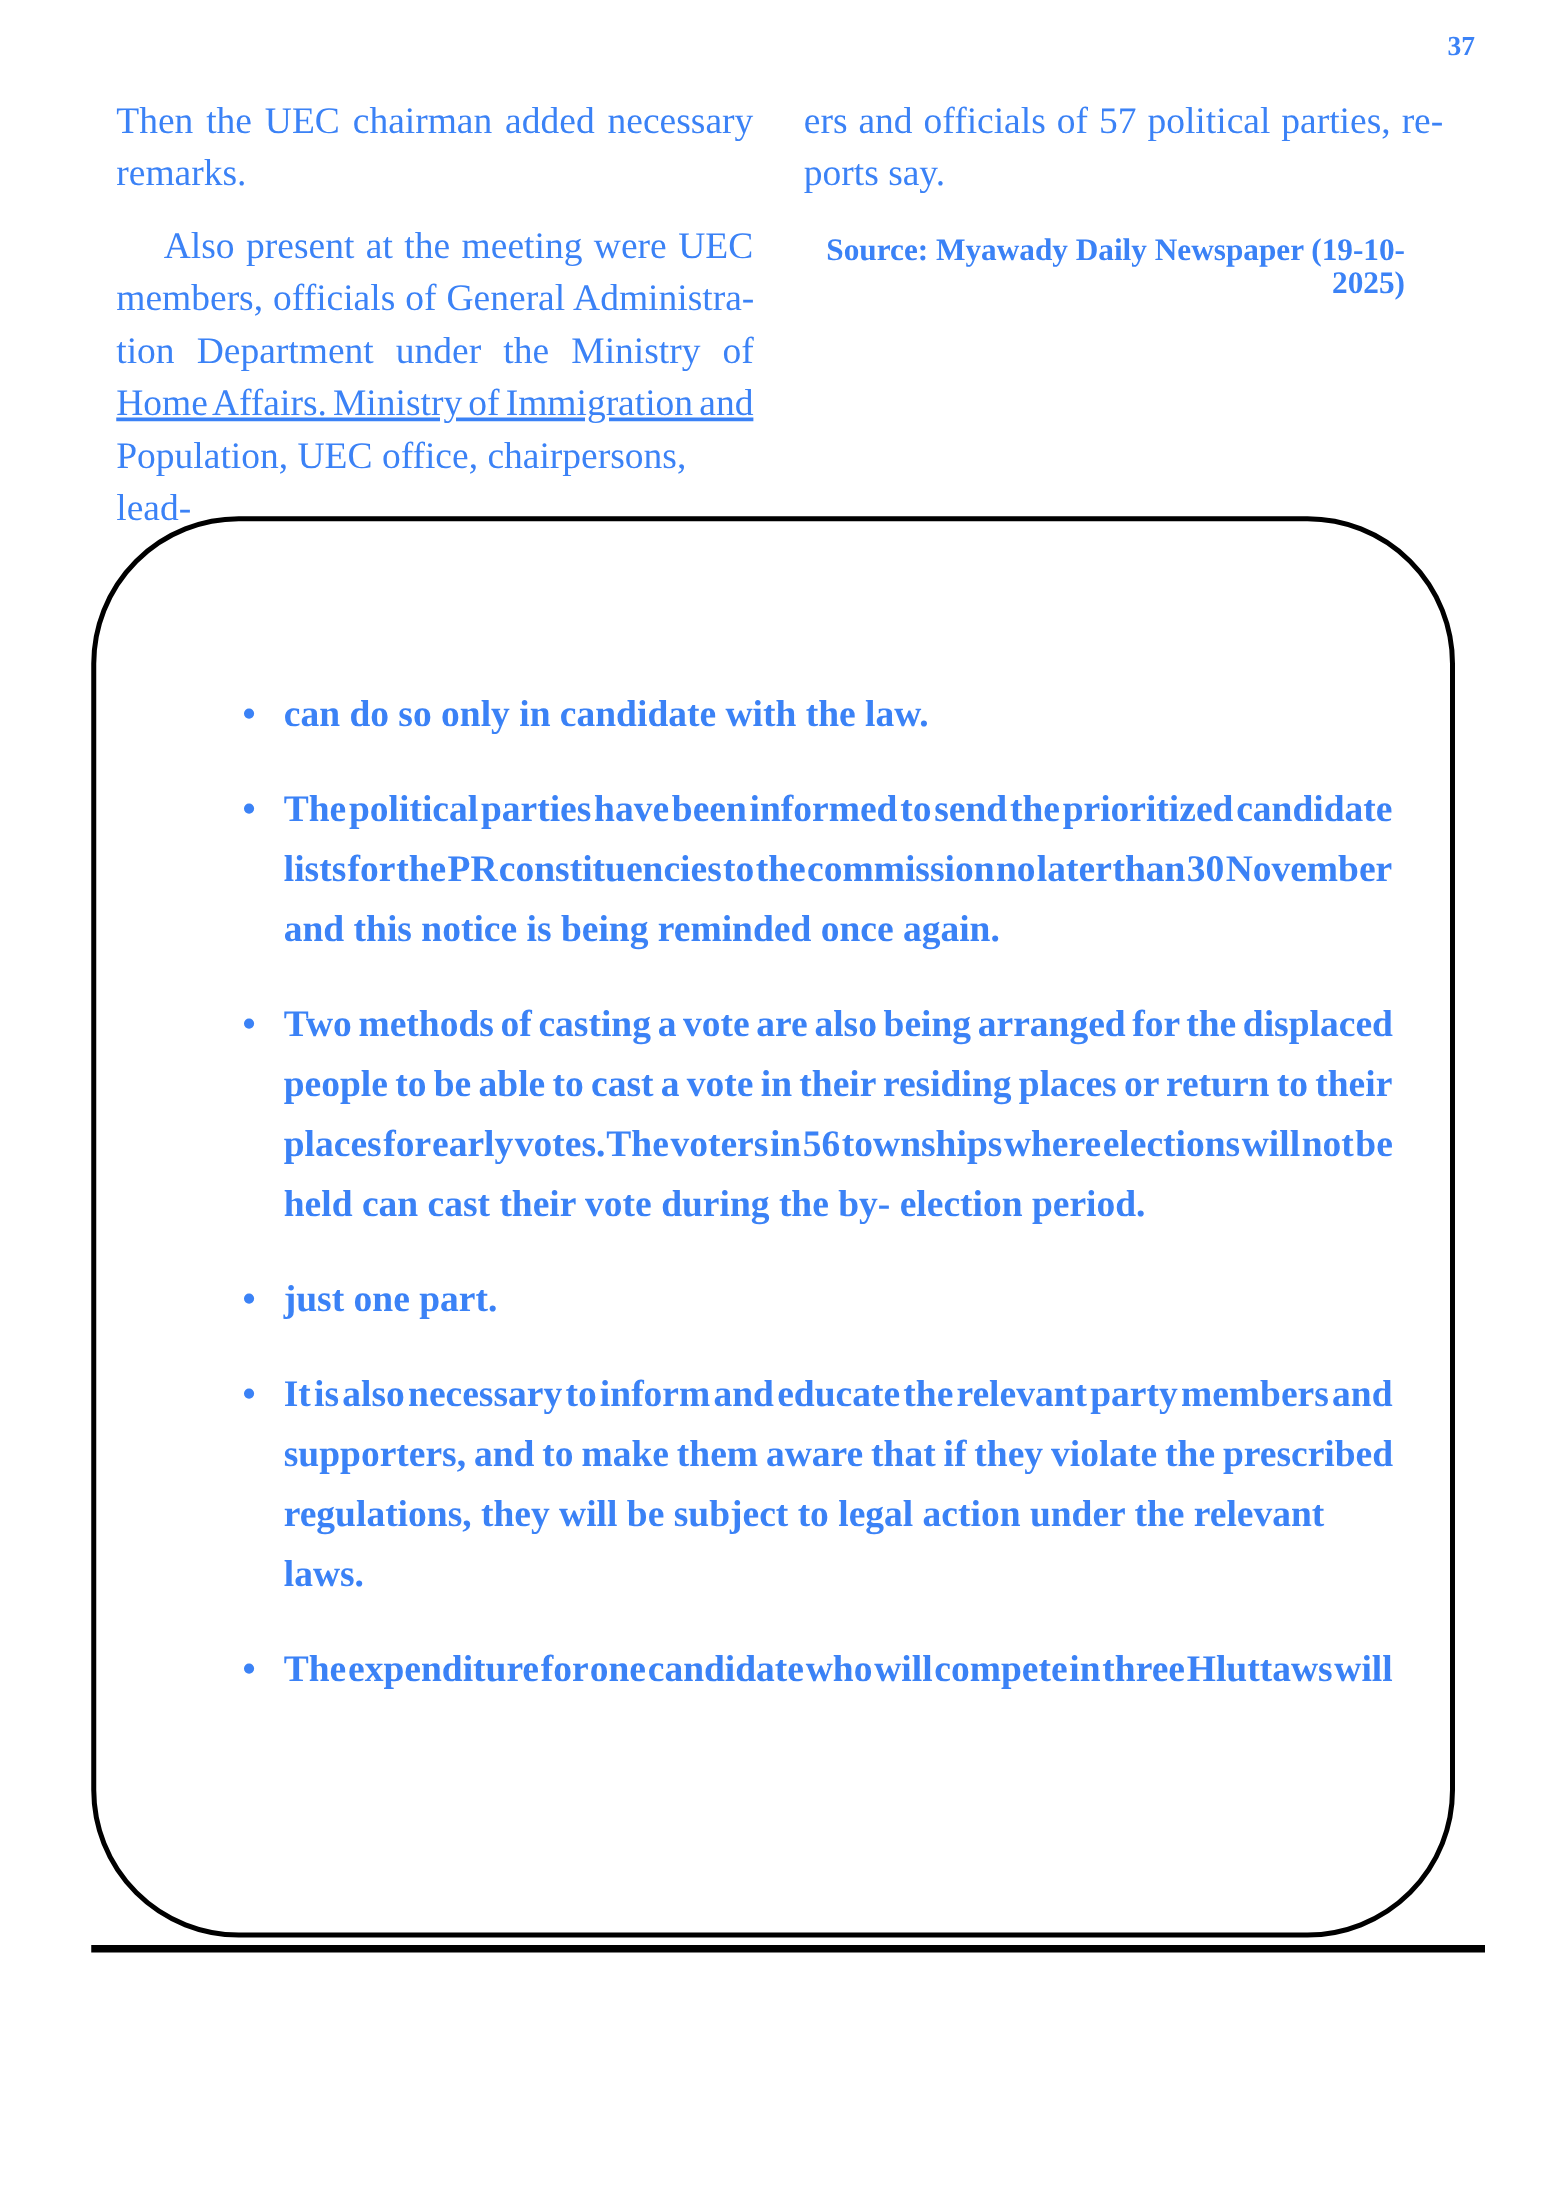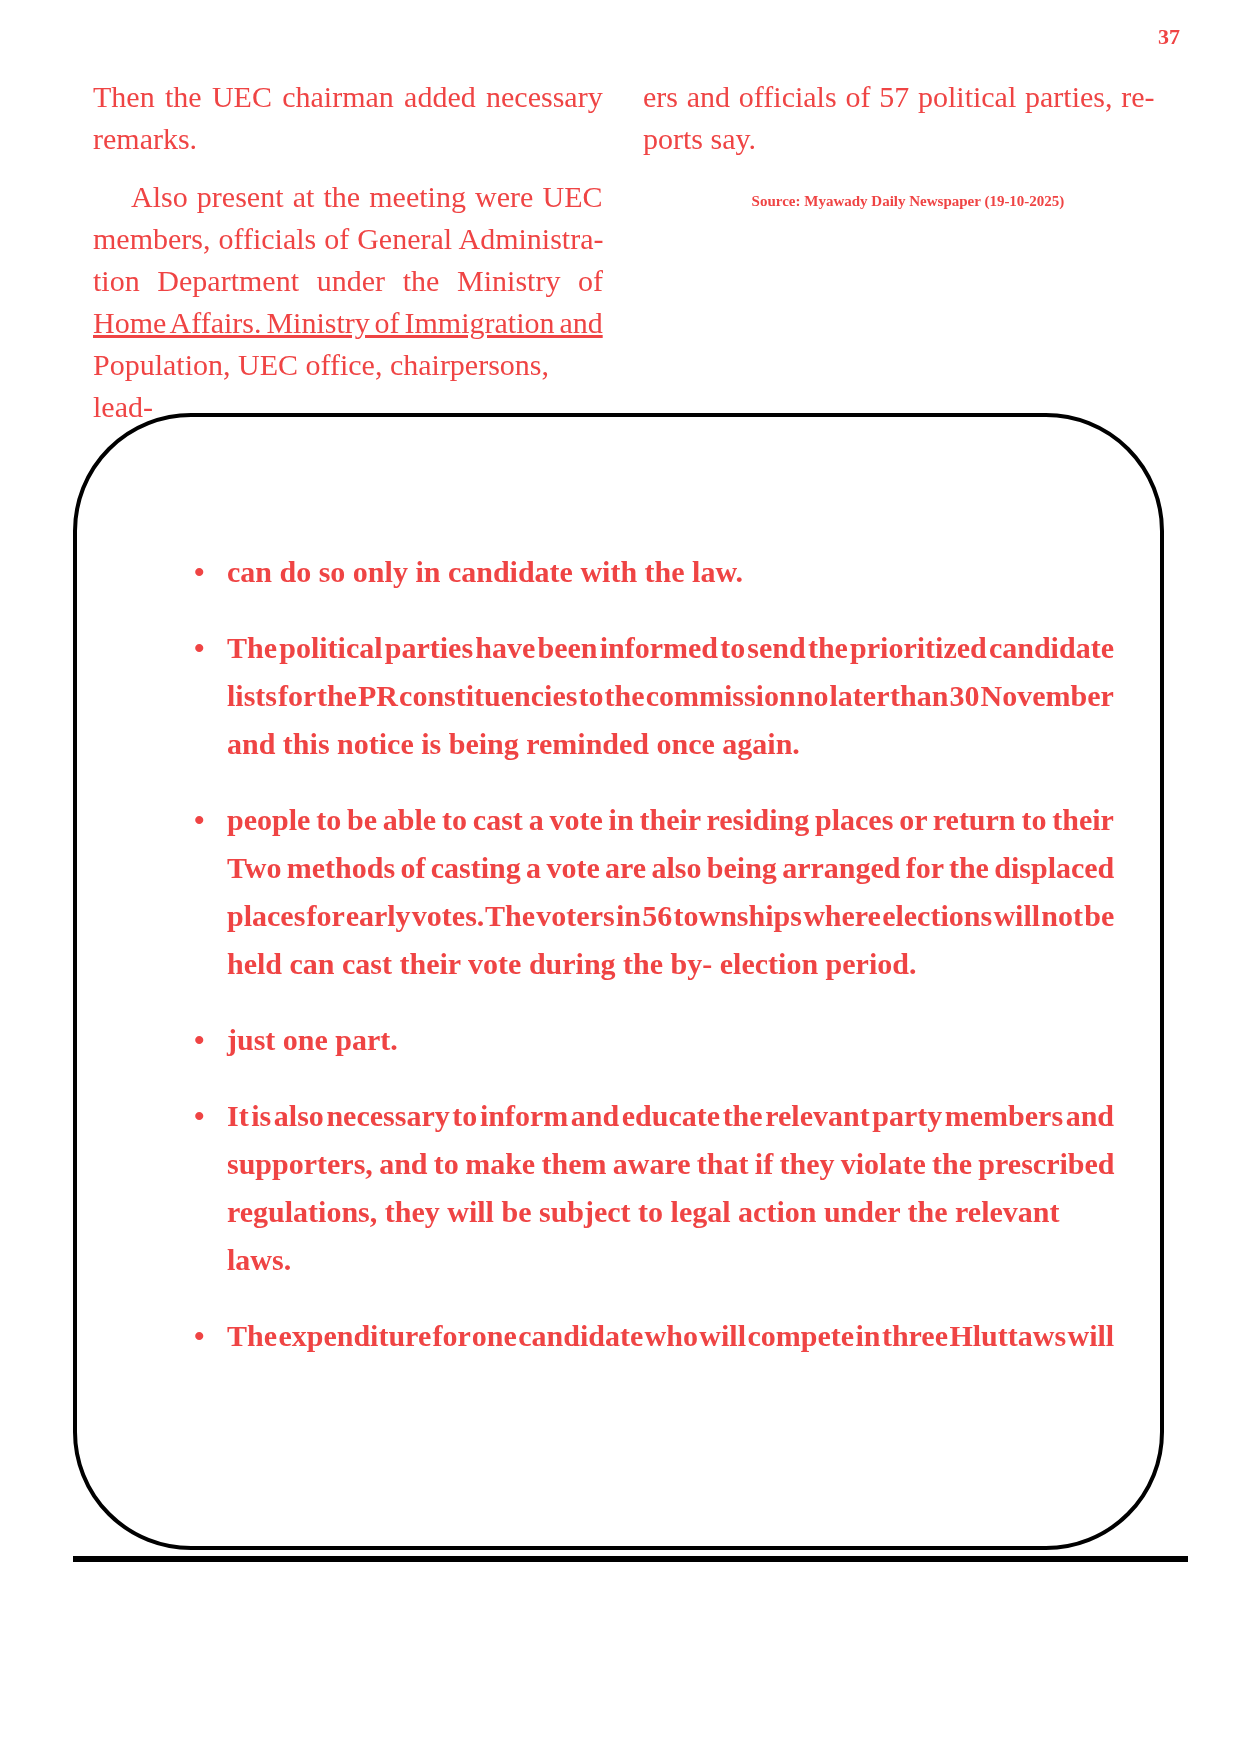--- a/index.html
+++ b/index.html
@@ -1,21 +1,21 @@
 <!DOCTYPE html>
 <html><head>
 <meta charset="utf-8">
 <style>
   html,body{margin:0;padding:0;background:#ffffff;}
   .page{
     position:relative;
     width:1241px;
     height:1755px;
     background:#ffffff;
-    color:#ef4444;
+    color:#3b82f6;
     font-family:"Liberation Serif","DejaVu Serif",serif;
     overflow:hidden;
   }
   .page-number{
     position:absolute;
     left:1120px; top:24px; width:60px;
     text-align:right;
     font-size:22px;
     font-weight:bold;
   }
@@ -26,23 +26,23 @@
     line-height:42px;
   }
   .col-left{ left:93px;  width:510px; }
   .col-right{ left:643px; width:512px; }
   .para{ margin:0 0 16px 0; }
   .jline{ text-align:left; }
   .jline.nowrap{ white-space:nowrap; }
   .findent{ text-indent:38px; }
   .source-credit{
     position:absolute;
-    left:652px; top:188px; width:512px;
-    text-align:center;
-    font-size:15px;
+    left:612px; top:188px; width:512px;
+    text-align:right;
+    font-size:25px;
     line-height:26px;
     font-weight:bold;
   }
   .summary-box{
     position:absolute;
     left:73px; top:413px;
     width:1083px;  
     height:1129px; 
     border:4px solid #000000;
     border-radius:118px;
@@ -118,22 +118,22 @@
         <span class="bullet-dot">•</span>
         <div class="btext">
             <div class="jline jfull nowrap" style="word-spacing: -5.3px;"><span>The political parties have been informed to send the prioritized candidate</span></div>
             <div class="jline jfull nowrap" style="word-spacing: -6.41667px;"><span>lists for the PR constituencies to the commission no later than 30 November</span></div>
             <div class="jline jlast"><span>and this notice is being reminded once again.</span></div>
           </div>
       </li>
       <li class="bullet-item">
         <span class="bullet-dot">•</span>
         <div class="btext">
+            <div class="jline jfull nowrap" style="word-spacing: -2.16667px;"><span>Two methods of casting a vote are also being arranged for the displaced</span></div>
             <div class="jline jfull nowrap" style="word-spacing: -1.66667px;"><span>people to be able to cast a vote in their residing places or return to their</span></div>
-            <div class="jline jfull nowrap" style="word-spacing: -2.16667px;"><span>Two methods of casting a vote are also being arranged for the displaced</span></div>
             <div class="jline jfull nowrap" style="word-spacing: -6.23077px;"><span>places for early votes. The voters in 56 townships where elections will not be</span></div>
             <div class="jline jlast"><span>held can cast their vote during the by- election period.</span></div>
           </div>
       </li>
       <li class="bullet-item">
         <span class="bullet-dot">•</span>
         <div class="btext">
             <div class="jline jlast"><span>just one part.</span></div>
           </div>
       </li>

